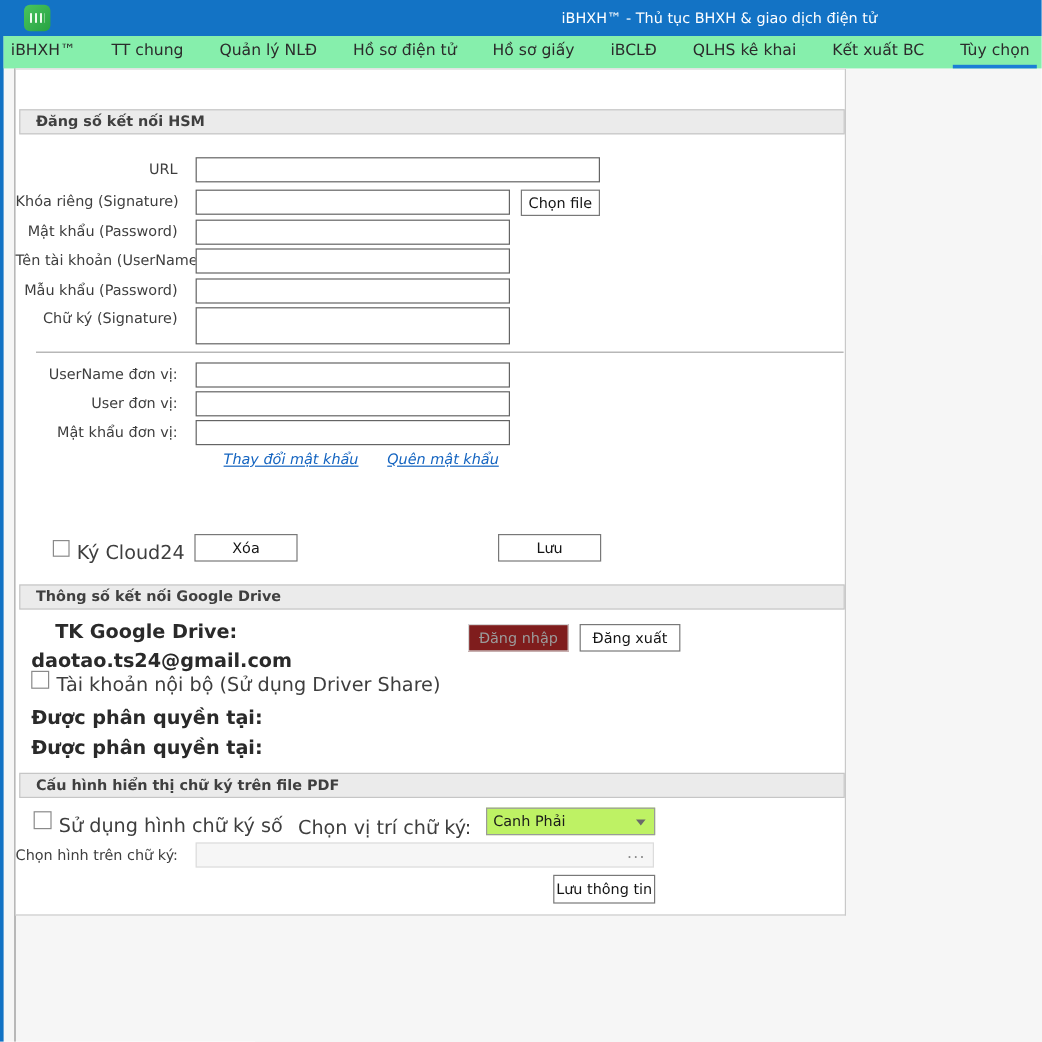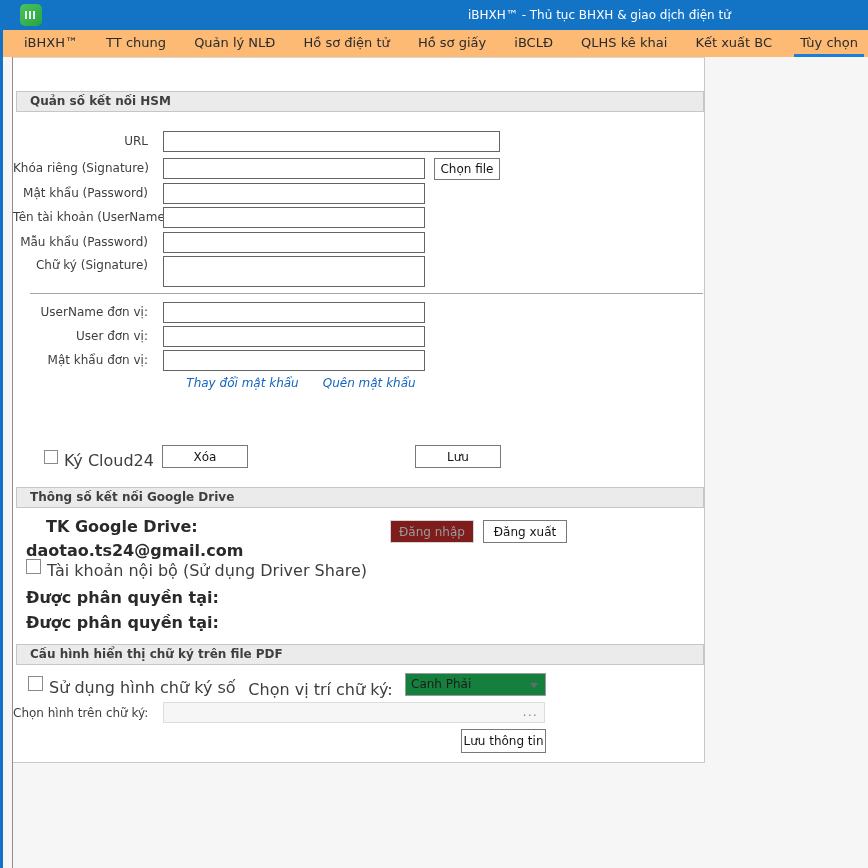--- a/index.html
+++ b/index.html
@@ -11,44 +11,44 @@
   }
   
   .win-left-border{position:absolute;left:0;top:0;width:3px;height:868px;background:#1272c4;}
   .titlebar{position:absolute;left:0;top:0;width:868px;height:30px;background:#1373c5;}
   .titlebar .title{position:absolute;left:468px;top:0;line-height:30px;color:#ffffff;font-size:12px;white-space:nowrap;}
   .app-icon{position:absolute;left:20px;top:4px;width:22px;height:22px;border-radius:5px;
     background:linear-gradient(135deg,#49c45e,#27a342);}
   .app-icon .glyph{position:absolute;left:5px;top:7px;width:12px;height:8px;
     background:repeating-linear-gradient(90deg,#ecfbec 0 2px,rgba(255,255,255,0) 2px 4px);}
   
-  .tabbar{position:absolute;left:3px;top:30px;width:865px;height:27px;background:#fdba74;
-    display:flex;justify-content:space-between;align-items:stretch;padding:0 8px 0 19px;box-sizing:border-box;}
+  .tabbar{position:absolute;left:3px;top:30px;width:865px;height:27px;background:#86efac;
+    display:flex;justify-content:space-between;align-items:stretch;padding:0 8px 0 4px;box-sizing:border-box;}
   .tab{font-size:13px;color:#2b2b2b;line-height:26px;white-space:nowrap;position:relative;padding:0 2px;cursor:default;}
   .tab.active::after{content:"";position:absolute;left:-4px;right:-4px;bottom:0;height:3px;background:#1b7ed6;}
   
   .panel-left-line{position:absolute;left:12px;top:57px;width:1px;height:811px;background:#8f8f8f;}
   .panel{position:absolute;left:13px;top:57px;width:692px;height:706px;background:#ffffff;
     border-top:1px solid #d8d8d8;border-right:1px solid #c9c9c9;border-bottom:1px solid #c9c9c9;box-sizing:border-box;}
   .sect-hdr{position:absolute;left:3px;width:688px;height:21px;background:#ebebeb;border:1px solid #c6c6c6;
     box-sizing:border-box;font-size:12px;font-weight:bold;color:#3f3f3f;line-height:19px;padding-left:13px;}
   .lbl{position:absolute;left:0;width:135px;text-align:right;font-size:12px;color:#3e3e3e;white-space:nowrap;}
   .lbl2{position:absolute;font-size:16px;color:#3e3e3e;white-space:nowrap;}
   .bold{font-weight:bold;color:#2a2a2a;}
   .tb{position:absolute;left:150px;height:21px;border:1px solid #646464;background:#fff;box-sizing:border-box;
     font-family:inherit;font-size:12px;padding:0 3px;outline:none;}
   textarea.tb{resize:none;}
   .btn{position:absolute;background:#ffffff;border:1px solid #787878;box-sizing:border-box;
     font-family:inherit;font-size:12px;color:#141414;display:flex;align-items:center;justify-content:center;cursor:pointer;padding:0;}
   .btn.disabled{border-color:#d6d6d6;color:#9b9b9b;background:#7f1d1d;cursor:default;}
   .divider{position:absolute;left:17px;width:673px;height:1px;background:#a6a6a6;}
   .cb{position:absolute;width:14px;height:14px;border:1px solid #8a8a8a;background:#fff;box-sizing:border-box;cursor:pointer;}
   .links{position:absolute;left:150px;top:318px;width:276px;display:flex;justify-content:center;gap:24px;}
-  .link{color:#1464c0;font-size:12px;font-style:italic;cursor:pointer;white-space:nowrap;}
-  .combo{position:absolute;left:392px;top:615px;width:141px;height:23px;border:1px solid #9a9a9a;background:#15803d;
+  .link{color:#1464c0;font-size:12px;font-style:italic;text-decoration:underline;cursor:pointer;white-space:nowrap;}
+  .combo{position:absolute;left:392px;top:615px;width:141px;height:23px;border:1px solid #9a9a9a;background:#bef264;
     box-sizing:border-box;cursor:pointer;}
   .combo .val{font-size:12px;color:#1a1a1a;line-height:21px;padding-left:5px;}
   .combo .arrow{position:absolute;right:7px;top:9px;width:0;height:0;
     border-left:4px solid transparent;border-right:4px solid transparent;border-top:5px solid #6a6a6a;}
   .flat{position:absolute;left:150px;top:644px;width:382px;height:21px;background:#f6f6f6;
     border:1px solid #dcdcdc;box-sizing:border-box;cursor:pointer;}
   .flat .dots{position:absolute;right:6px;top:0;line-height:17px;color:#8a8a8a;font-size:13px;letter-spacing:1px;cursor:pointer;}
 </style>
 </head>
 <body>
@@ -71,21 +71,21 @@
   <div class="tab">iBCLĐ</div>
   <div class="tab">QLHS kê khai</div>
   <div class="tab">Kết xuất BC</div>
   <div class="tab active">Tùy chọn</div>
 </div>
 
 <div class="panel-left-line"></div>
 
 <div class="panel">
 
-  <div class="sect-hdr" style="top:33px">Quản số kết nối HSM</div>
+  <div class="sect-hdr" style="top:33px">Đăng số kết nối HSM</div>
 
   <div class="lbl" style="top:76px">URL</div>
   <input class="tb" style="top: 73px; width: 337px;" value="">
 
   <div class="lbl" style="top:103px">Khóa riêng (Signature)</div>
   <input class="tb" style="top: 100px; width: 262px;" value="">
   <button class="btn" style="left:421px;top:100px;width:66px;height:22px">Chọn file</button>
 
   <div class="lbl" style="top:128px">Mật khẩu (Password)</div>
   <input class="tb" style="top: 125px; width: 262px;" value="">

